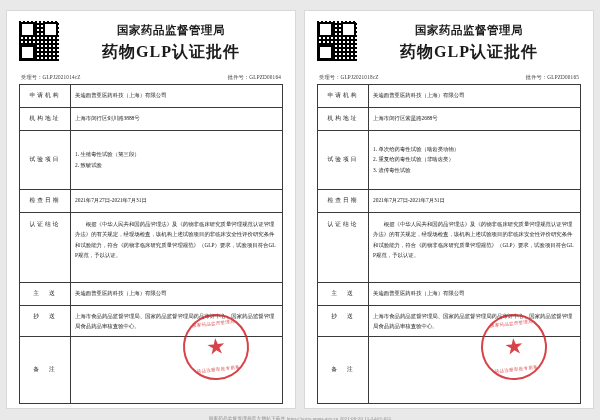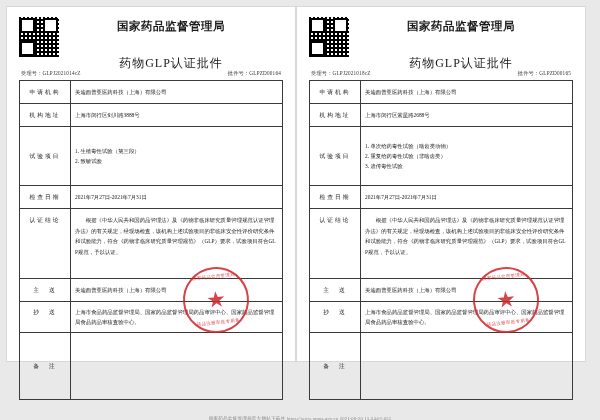--- a/index.html
+++ b/index.html
@@ -5,23 +5,25 @@
   html,body{margin:0;padding:0;}
   body{
     width:600px;height:420px;
     background:#e9e9e9;
     font-family:"Liberation Serif", serif;
     color:#1a1a1a;
     overflow:hidden;
   }
   .page{
     display:flex;
+    gap:8px;
     padding:6px 6px 0 6px;
     box-sizing:border-box;
-    height:362px;
+    height:412px;
+    align-items:center;
   }
   .cert{
     position:relative;
     width:290px;
     background:#ffffff;
     box-sizing:border-box;
     padding:10px 12px 4px 12px;
     border:1px solid #d8d8d8;
     display:flex;
     flex-direction:column;
@@ -56,24 +58,24 @@
     text-align:center;
     padding-top:2px;
   }
   .org{
     font-size:11.5px;
     font-weight:bold;
     letter-spacing:.5px;
     line-height:15px;
   }
   .title{
-    font-size:12px;
-    font-weight:normal;
+    font-size:16px;
+    font-weight:bold;
     letter-spacing:1px;
-    margin-top:22px;
+    margin-top:7px;
     line-height:14px;
   }
   
   .codes{
     display:flex;
     justify-content:space-between;
     font-size:5.2px;
     color:#333;
     margin:5px 2px 3px 2px;
     letter-spacing:.2px;

